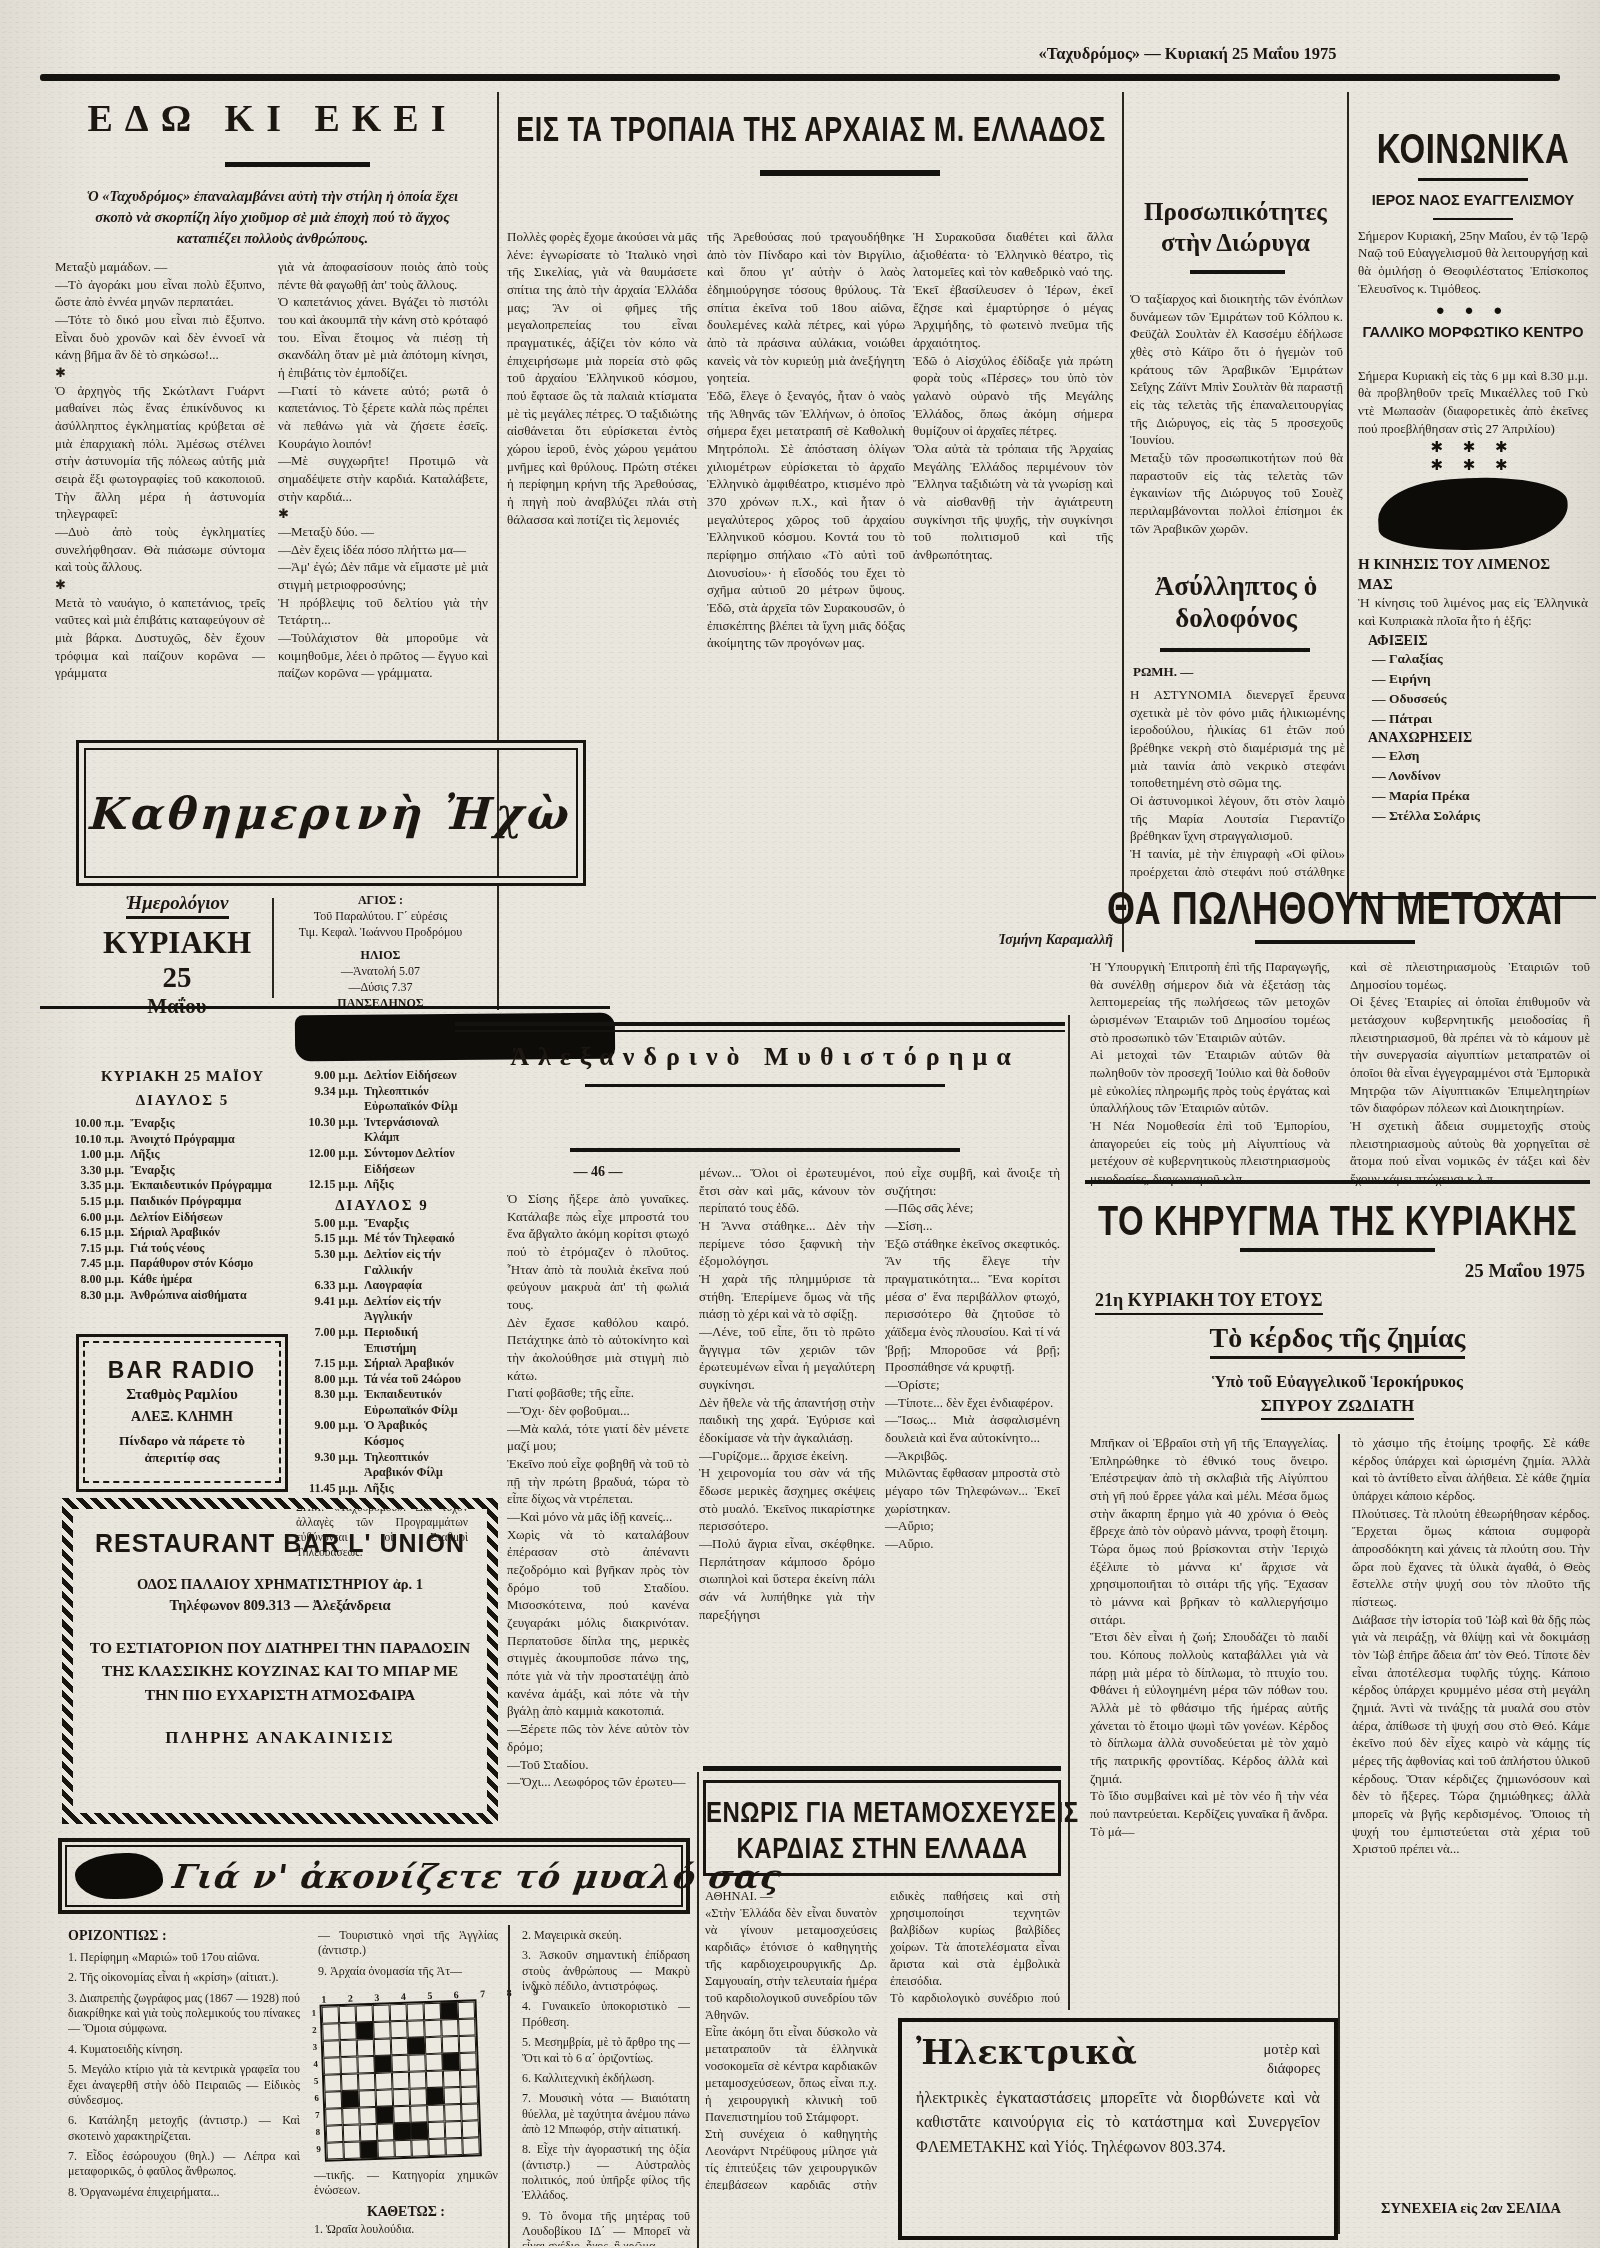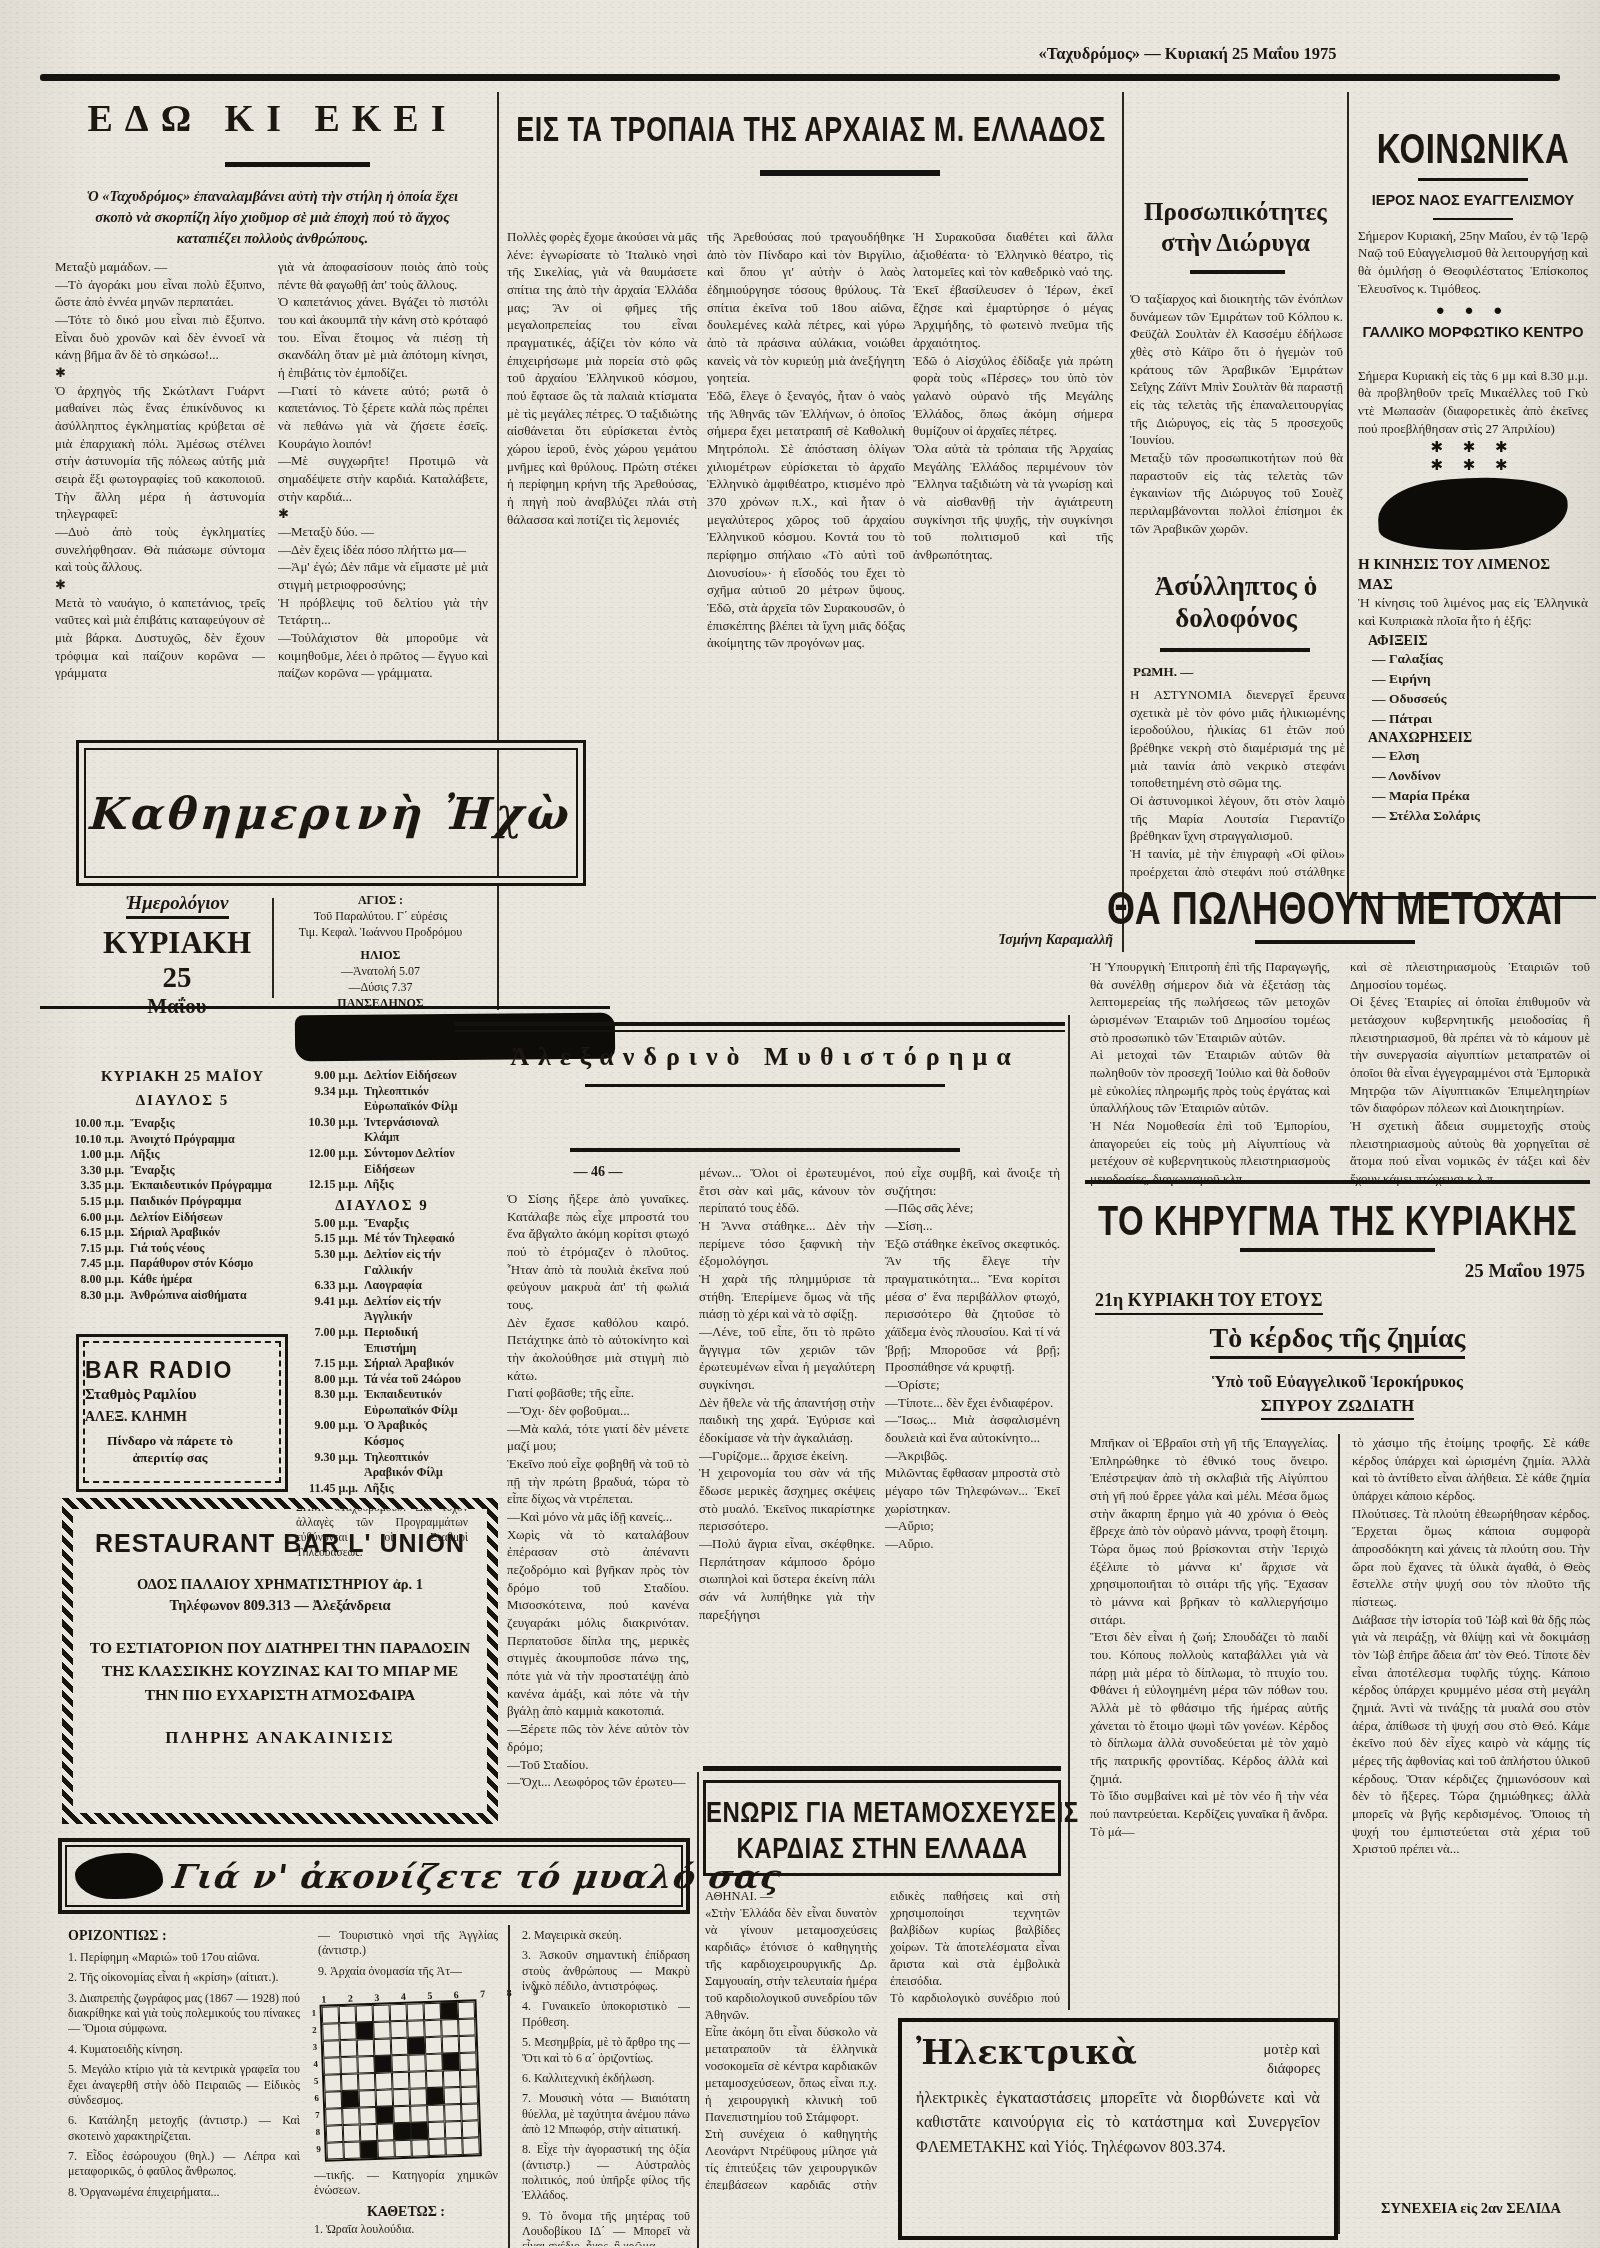--- a/index.html
+++ b/index.html
@@ -209,21 +209,21 @@
         <span class="pt">8.00 μ.μ.</span>
         <span class="pp">Κάθε ἡμέρα</span>
       </div>
       <div class="prow">
         <span class="pt">8.30 μ.μ.</span>
         <span class="pp">Ἀνθρώπινα αἰσθήματα</span>
       </div>
     </div>
 
   <div class="abs" style="left:76px;top:1334px;width:206px;height:152px;border:3px solid #181410;">
-    <div style="border:2px dashed #181410;margin:4px;height:138px;display:flex;flex-direction:column;align-items:flex-start;justify-content:center;gap:2px;">
+    <div style="border:2px dashed #181410;margin:4px;height:138px;display:flex;flex-direction:column;align-items:center;justify-content:center;gap:2px;">
       <div class="b sans" style="font-size:23px;letter-spacing:2px;">BAR RADIO</div>
       <div class="b" style="font-size:15px;">Σταθμὸς Ραμλίου</div>
       <div class="b" style="font-size:14px;margin-top:4px;">ΑΛΕΞ. ΚΛΗΜΗ</div>
       <div class="b center" style="font-size:13.5px;margin-top:6px;width:170px;line-height:1.25;">Πίνδαρο νὰ πάρετε τὸ ἀπεριτίφ σας</div>
     </div>
   </div>
 
   <div class="abs" style="left:296px;top:1068px;width:172px;height:488px;overflow:hidden;">
     <div>
 

